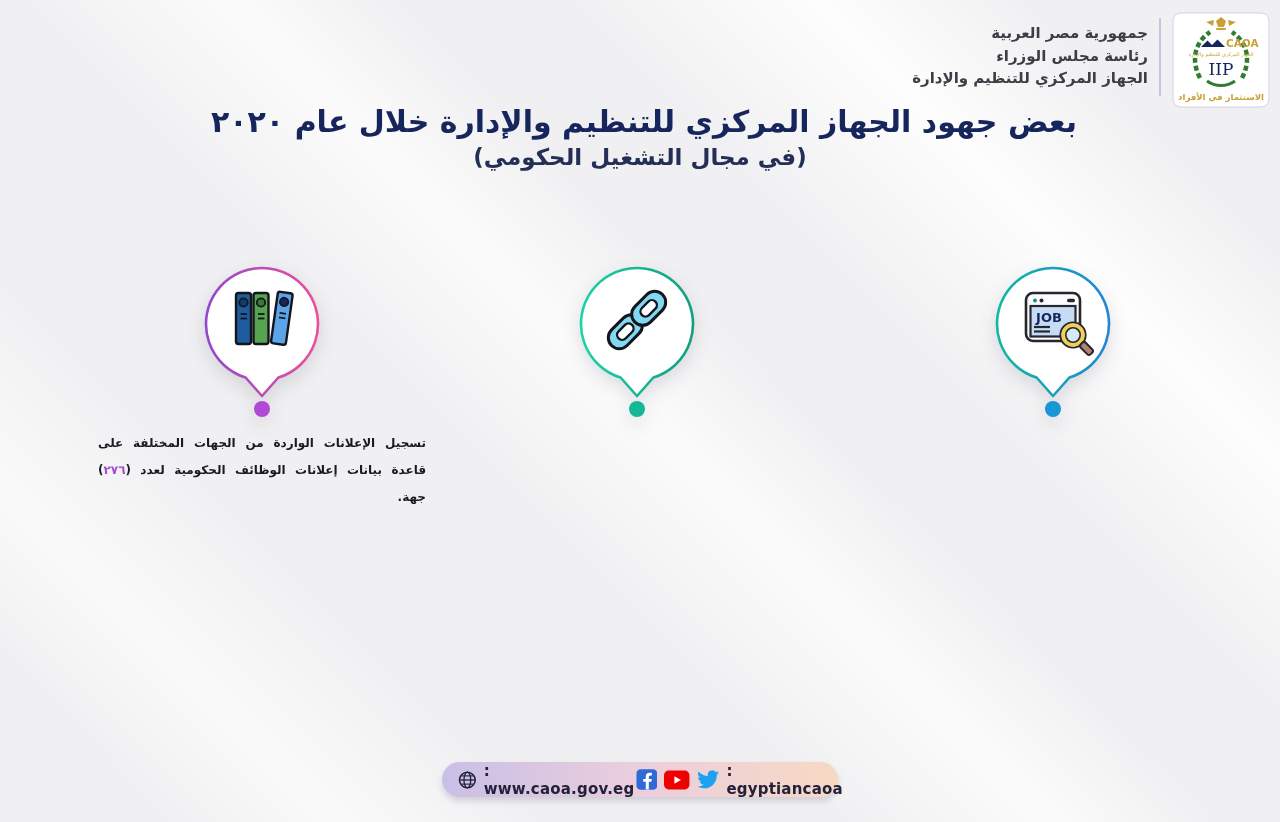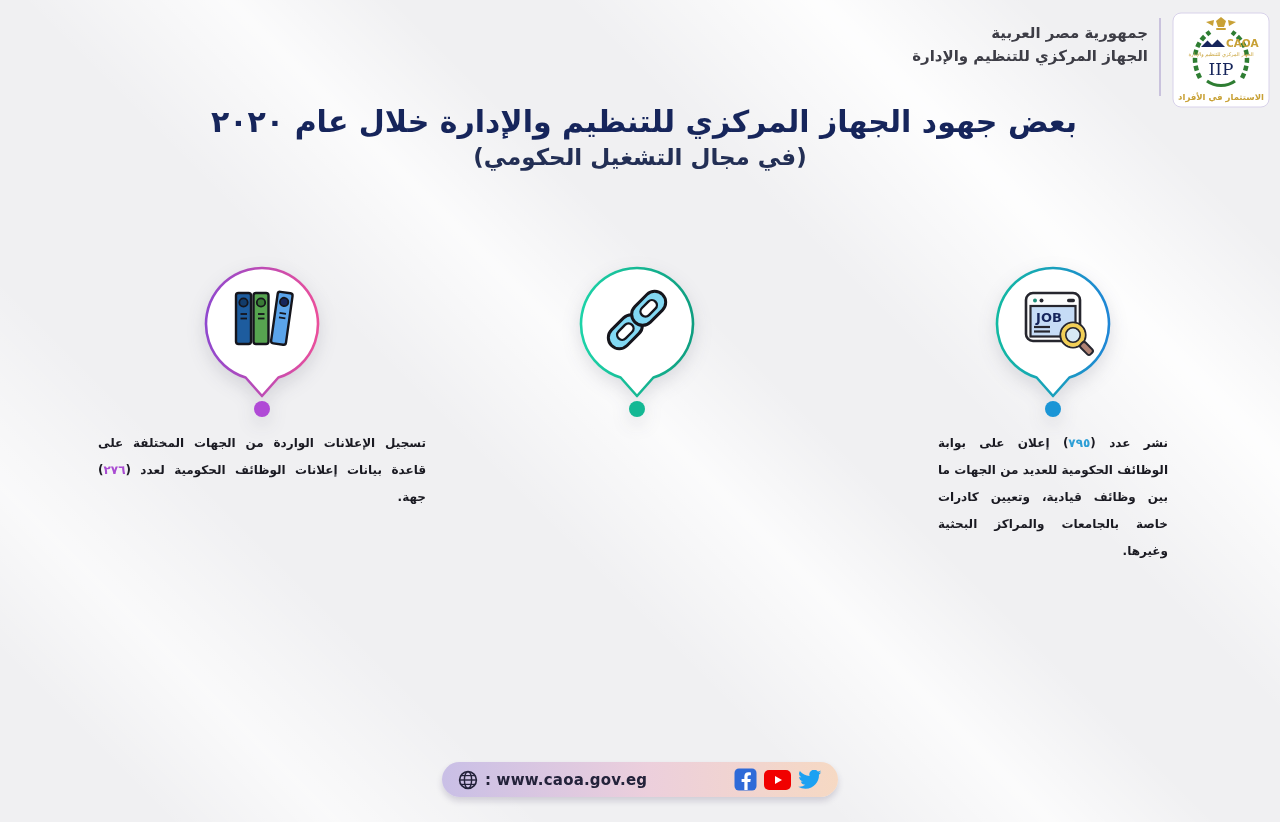--- a/index.html
+++ b/index.html
@@ -43,20 +43,21 @@
   .soc{display:block;}
 </style>
 </head>
 <body>
 
 <div class="page">
 
   <div class="header">
     <div class="org-lines">
       <div>جمهورية مصر العربية</div>
+      <div>رئاسة مجلس الوزراء</div>
       <div>الجهاز المركزي للتنظيم والإدارة</div>
     </div>
     <div class="hdr-divider"></div>
     <div class="logo-badge">
       <svg width="98" height="96" viewBox="0 0 98 96">
         <rect x="1" y="1" width="96" height="94" rx="8" fill="#ffffff" stroke="#d8d2ea"></rect>
         <g fill="#c8a136">
           <path d="M49 5 l5 4 -2 6 h-6 l-2 -6 z"></path>
           <path d="M42 8 l-8 2 7 4 z"></path>
           <path d="M56 8 l8 2 -7 4 z"></path>
@@ -102,21 +103,20 @@
         <line x1="46" y1="69.5" x2="62" y2="69.5" stroke="#26262e" stroke-width="2.2"></line>
         <circle cx="85" cy="73" r="12.5" fill="none" stroke="#26262e" stroke-width="2.2"></circle>
         <circle cx="85" cy="73" r="9.5" fill="#d7e9f4" stroke="#f2cf56" stroke-width="4.5"></circle>
         <circle cx="85" cy="73" r="7.2" fill="#d7e9f4" stroke="#26262e" stroke-width="1.6"></circle>
         <g transform="rotate(45 96 84)">
           <rect x="92.5" y="80.5" width="14" height="7" rx="2.5" fill="#b08273" stroke="#26262e" stroke-width="2"></rect>
         </g>
       </g>
       <circle cx="65" cy="147" r="8" fill="#1a95d6"></circle>
     </svg>
-    <p class="card-text"><span>نشر عدد (</span><span style="color: rgb(46, 159, 214);">٧٩٥</span><span>) إعلان على بوابة الوظائف الحكومية للعديد من الجهات ما بين وظائف قيادية، وتعيين كادرات خاصة بالجامعات والمراكز البحثية وغيرها.</span></p>
   </article>
 
   <article class="card col-link">
     <svg class="bubble" width="130" height="160" viewBox="0 0 130 160">
       <defs>
         <linearGradient id="g-link" x1="0" y1="0" x2="1" y2="0">
           <stop offset="0" stop-color="#1dd3a8"></stop>
             <stop offset="1" stop-color="#0f9e80"></stop>
         </linearGradient>
       </defs>
@@ -181,16 +181,17 @@
         <rect x="0.5" y="0.5" width="22" height="22" rx="4.5" fill="#2e6ad8"></rect>
         <path d="M13.6 22 v-8 h2.7 l.45-3.1 h-3.15 V8.9 c0-.95.45-1.75 1.8-1.75 h1.5 V4.45 c-.55-.08-1.6-.17-2.5-.17 -2.55 0-4.05 1.5-4.05 4.2 v2.42 H7.6 v3.1 h2.75 v8 z" fill="#ffffff"></path>
       </svg>
       <svg class="soc" width="27" height="20" viewBox="0 0 27 20">
         <rect x="0" y="0" width="27" height="20" rx="5" fill="#f10000"></rect>
         <path d="M11 6 l7 4 -7 4 z" fill="#ffffff"></path>
       </svg>
       <svg class="soc" width="24" height="20" viewBox="0 0 24 20">
         <path d="M23.5 2.3c-.85.38-1.76.63-2.72.75A4.76 4.76 0 0 0 22.87.42a9.44 9.44 0 0 1-3 1.15A4.73 4.73 0 0 0 11.6 5.9 13.43 13.43 0 0 1 1.86 1a4.73 4.73 0 0 0 1.46 6.31 4.7 4.7 0 0 1-2.14-.6v.06a4.74 4.74 0 0 0 3.8 4.64 4.77 4.77 0 0 1-2.14.08 4.74 4.74 0 0 0 4.42 3.29A9.5 9.5 0 0 1 .25 16.7a13.4 13.4 0 0 0 7.26 2.13c8.7 0 13.47-7.21 13.47-13.47l-.02-.61a9.6 9.6 0 0 0 2.36-2.45z" fill="#1da1f2"></path>
       </svg>
+      <span class="footer-label">: egyptiancaoa</span>
     </div>
   </footer>
 
 </div>
 
 </body></html>

